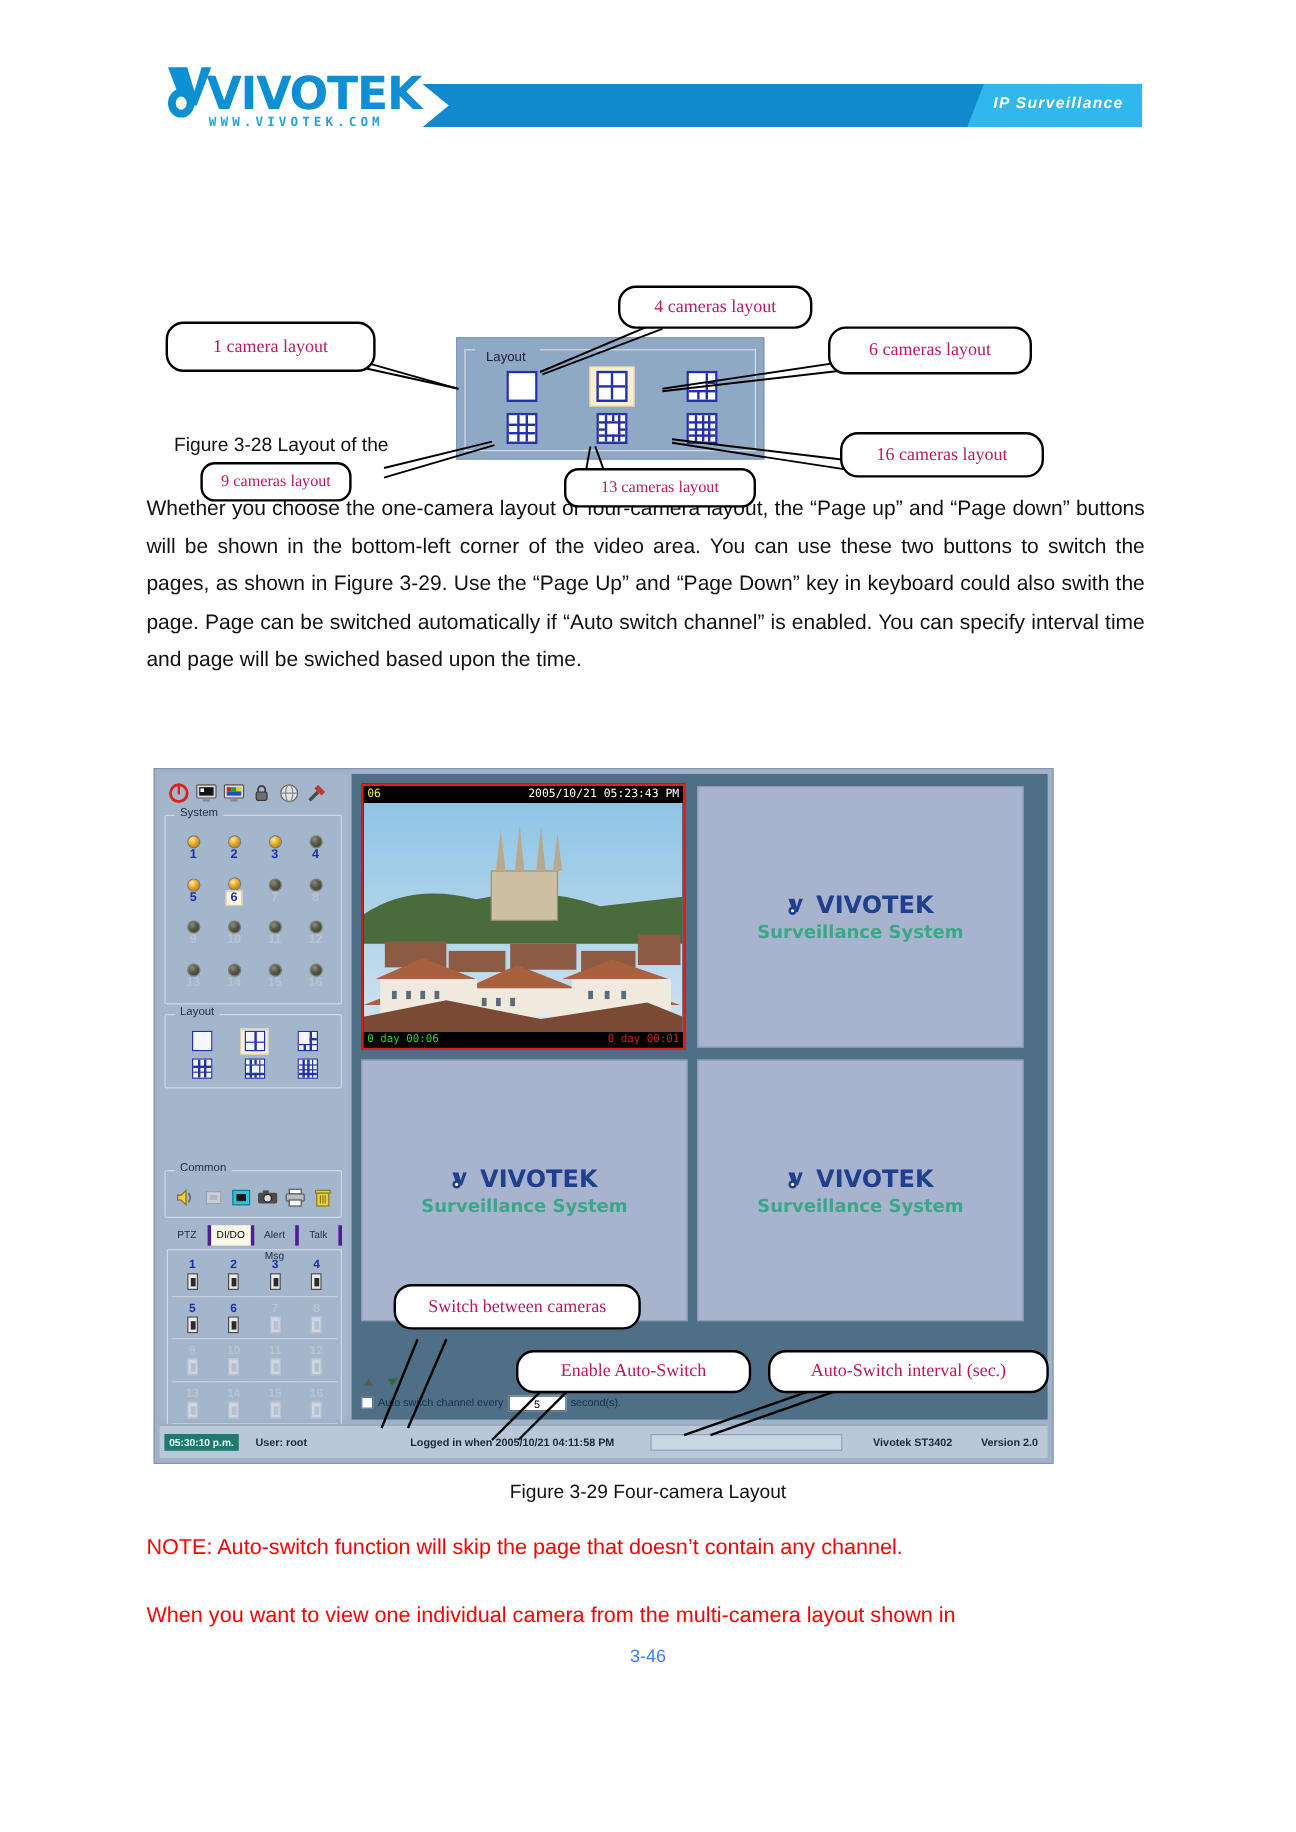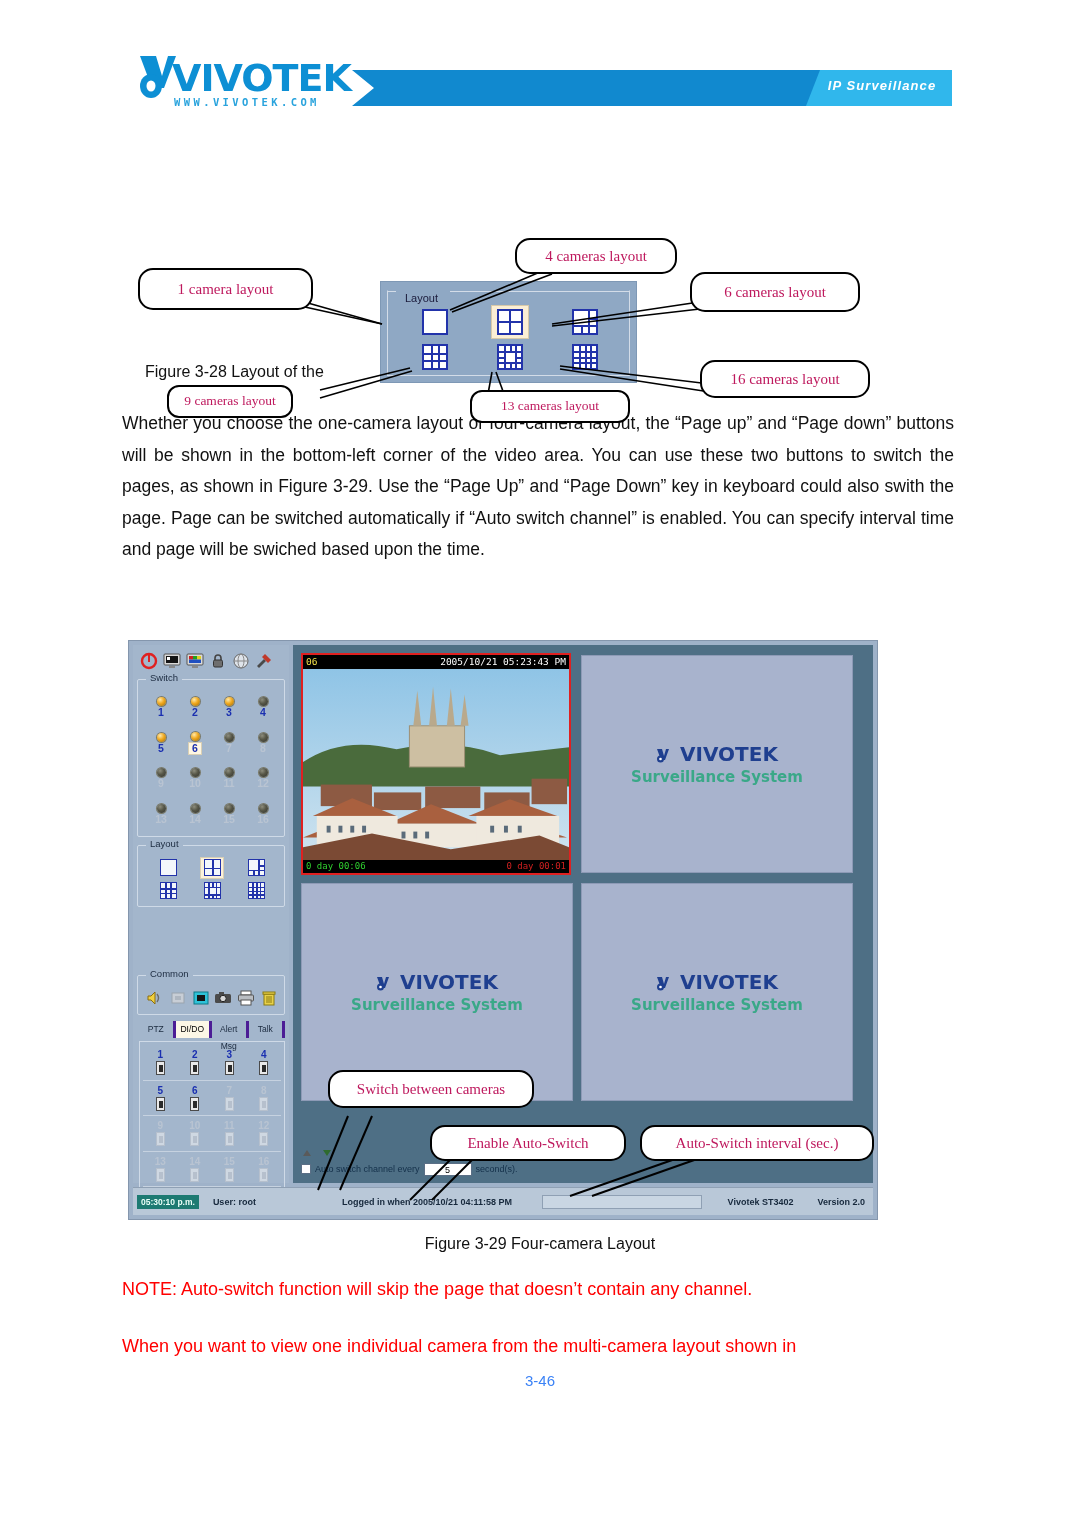--- a/index.html
+++ b/index.html
@@ -385,21 +385,21 @@
       </span>
       <span class="tbi">
         <svg viewBox="0 0 18 18">
             <path d="M2 14 L9 7 L11 9 L4 16 Z" fill="#4a4a4a"></path>
             <path d="M10 2 L16 8 L13 11 L7 5 Z" fill="#c0392b"></path>
           </svg>
       </span>
     </div>
 
     <div class="grp chgrp">
-      <div class="glabel">Switch</div>
+      <div class="glabel">System</div>
       <div class="chgrid">
         <div class="chcell">
             <span class="led"></span>
             <span class="chnum">1</span>
           </div>
         <div class="chcell">
             <span class="led"></span>
             <span class="chnum">2</span>
           </div>
         <div class="chcell">

